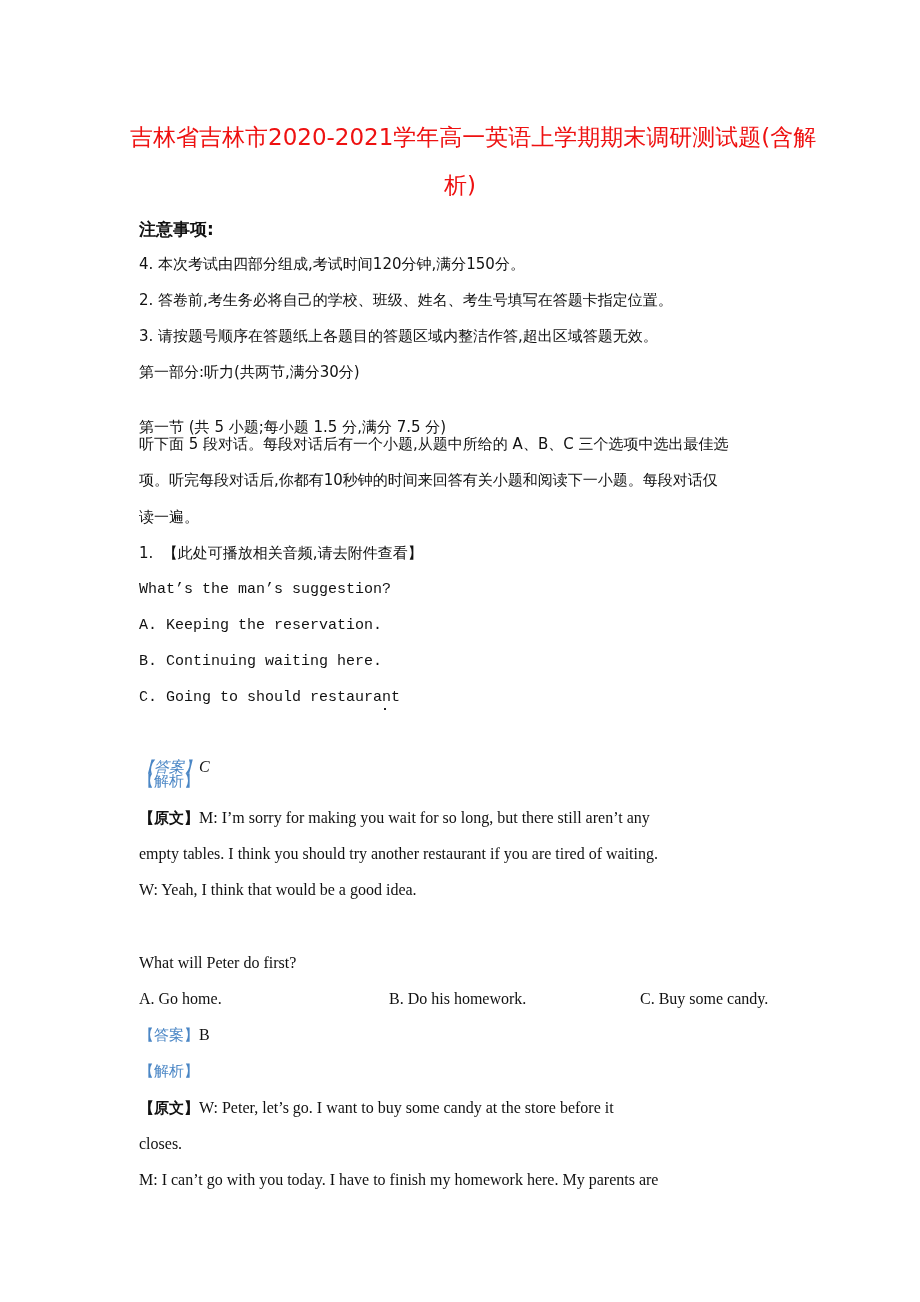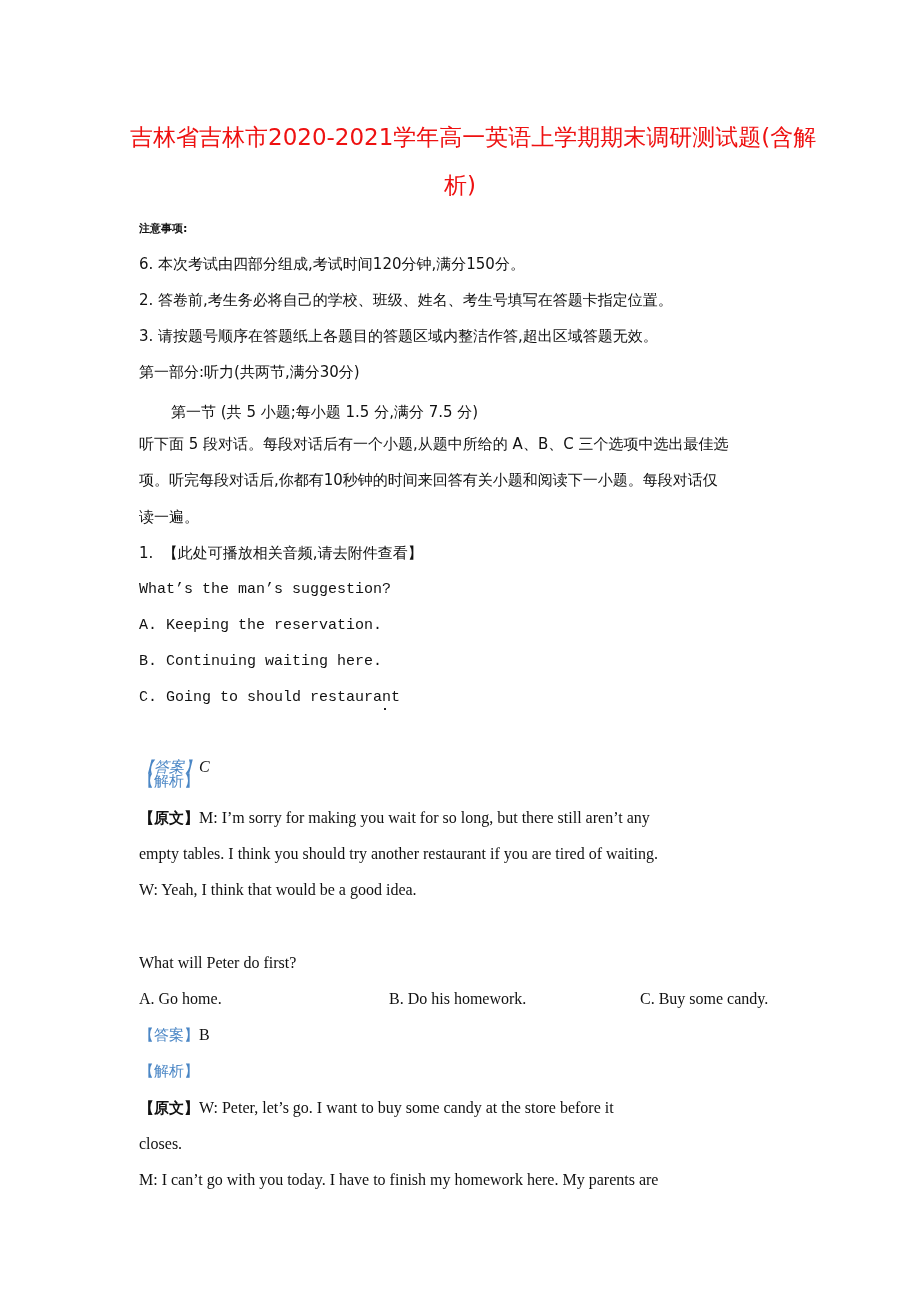--- a/index.html
+++ b/index.html
@@ -37,21 +37,21 @@
     .line {
       position: absolute;
       left: 139px;
       font-size: 15px;
       white-space: nowrap;
       line-height: 20px;
     }
     .line.bold {
       font-weight: bold;
       font-family: "DejaVu Sans", "Liberation Sans", sans-serif;
-      font-size: 11px;
+      font-size: 17px;
     }
     .mono {
       font-family: "Liberation Mono", "DejaVu Sans Mono", monospace;
       font-size: 15px;
     }
     .blue {
       color: #4a86c5;
     }
     .bracket-bold {
       font-weight: bold;
@@ -82,26 +82,26 @@
   </style>
 </head>
 <body>
 
 <div class="page">
 
   <div class="title" style="top:122px;">吉林省吉林市2020-2021学年高一英语上学期期末调研测试题(含解</div>
   <div class="title" style="top:170px;">析)</div>
 
   <div class="line bold" style="top:219px;">注意事项:</div>
-  <div class="line cn" style="top:254px;">6.  本次考试由四部分组成,考试时间120分钟,满分150分。</div>
+  <div class="line cn" style="top:254px;">4.  本次考试由四部分组成,考试时间120分钟,满分150分。</div>
   <div class="line cn" style="top:290px;">2.  答卷前,考生务必将自己的学校、班级、姓名、考生号填写在答题卡指定位置。</div>
   <div class="line cn" style="top:326px;">3.  请按题号顺序在答题纸上各题目的答题区域内整洁作答,超出区域答题无效。</div>
 
   <div class="line cn" style="top:362px;">第一部分:听力(共两节,满分30分)</div>
-  <div class="line cn" style="top:402px;margin-left:32px;">第一节 (共 5 小题;每小题 1.5 分,满分 7.5 分)</div>
+  <div class="line cn" style="top:417px;">第一节 (共 5 小题;每小题 1.5 分,满分 7.5 分)</div>
   <div class="line cn" style="top:434px;">听下面 5 段对话。每段对话后有一个小题,从题中所给的 A、B、C 三个选项中选出最佳选</div>
   <div class="line cn" style="top:470px;">项。听完每段对话后,你都有10秒钟的时间来回答有关小题和阅读下一小题。每段对话仅</div>
   <div class="line cn" style="top:507px;">读一遍。</div>
 
   <div class="line cn" style="top:543px;">
     <span>1.</span>&nbsp;&nbsp;<span>【此处可播放相关音频,请去附件查看】</span>
   </div>
   <div class="line mono" style="top:580px;">What’s the man’s suggestion?</div>
   <div class="line mono" style="top:616px;">A. Keeping the reservation.</div>
   <div class="line mono" style="top:652px;">B. Continuing waiting here.</div>

